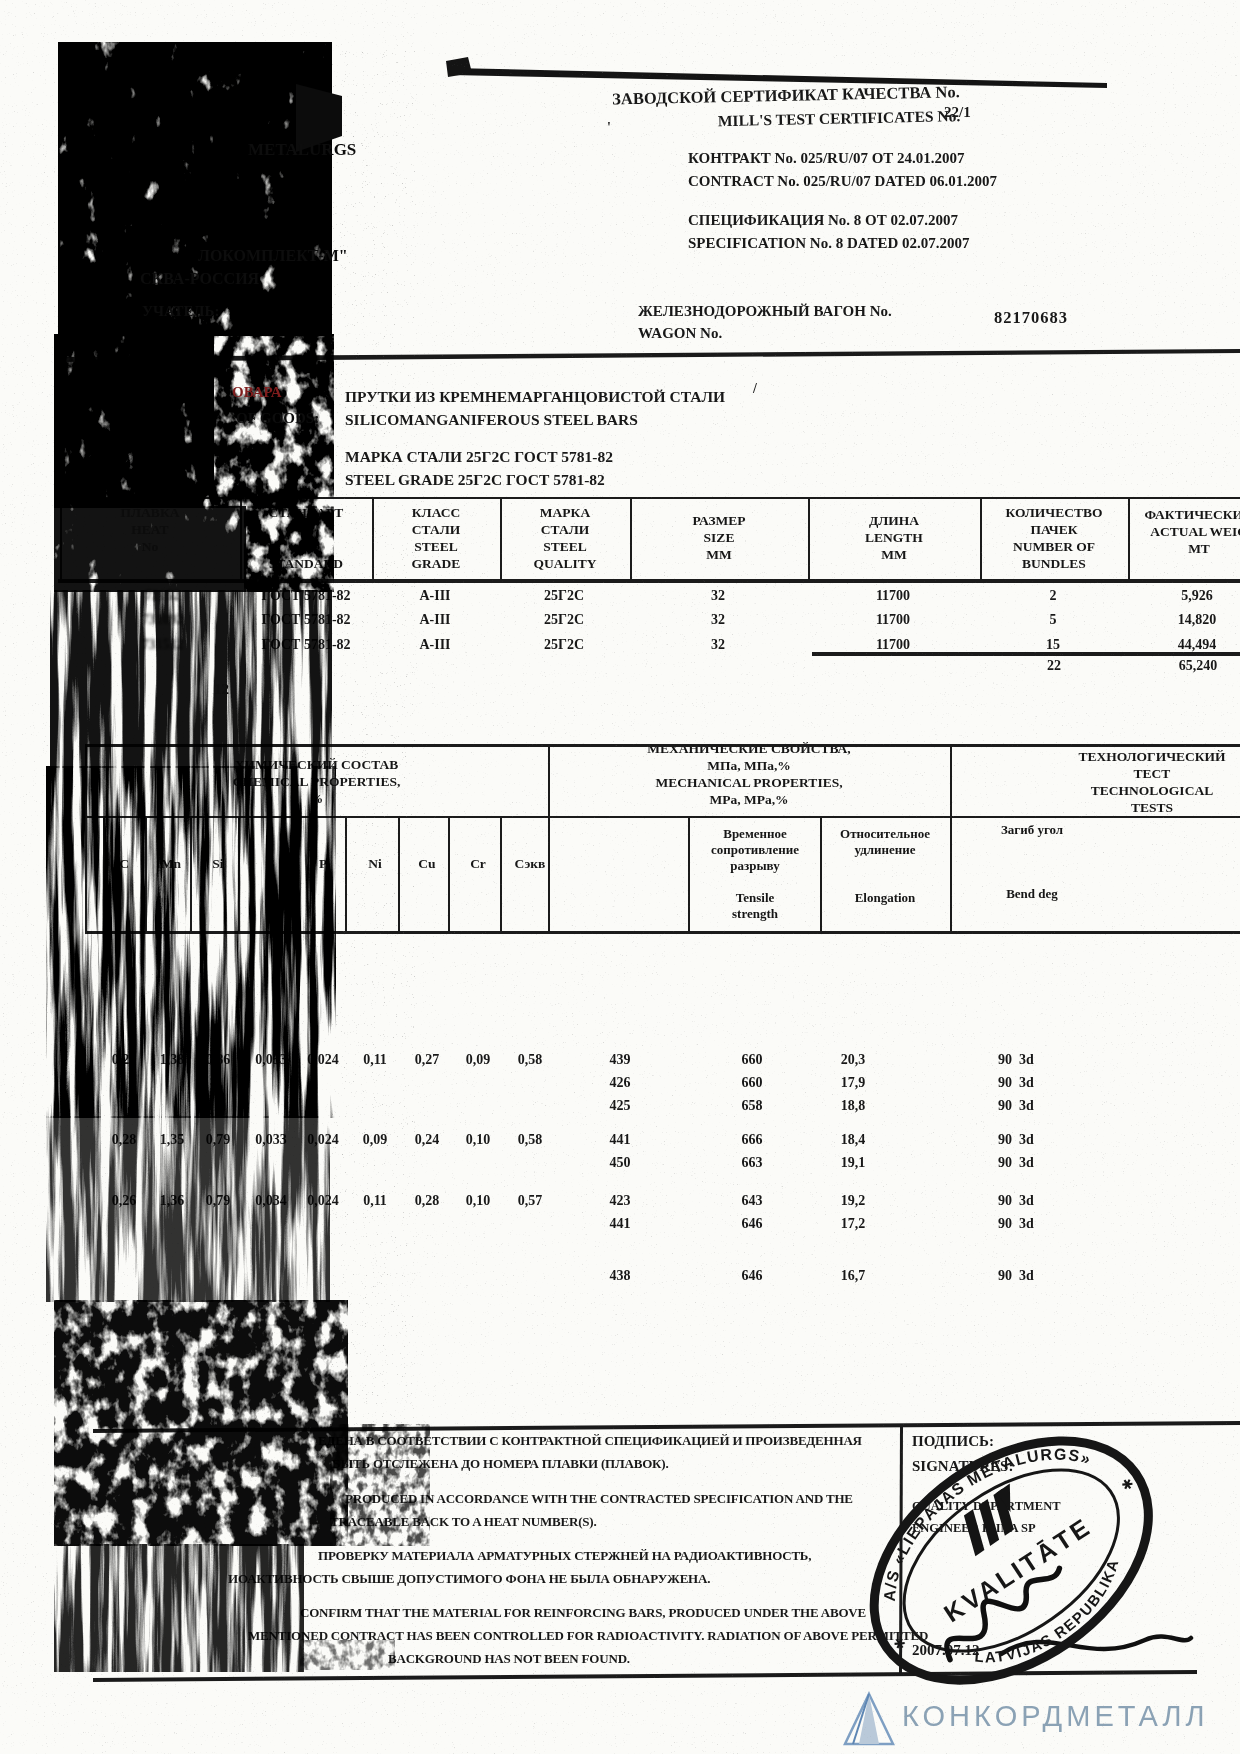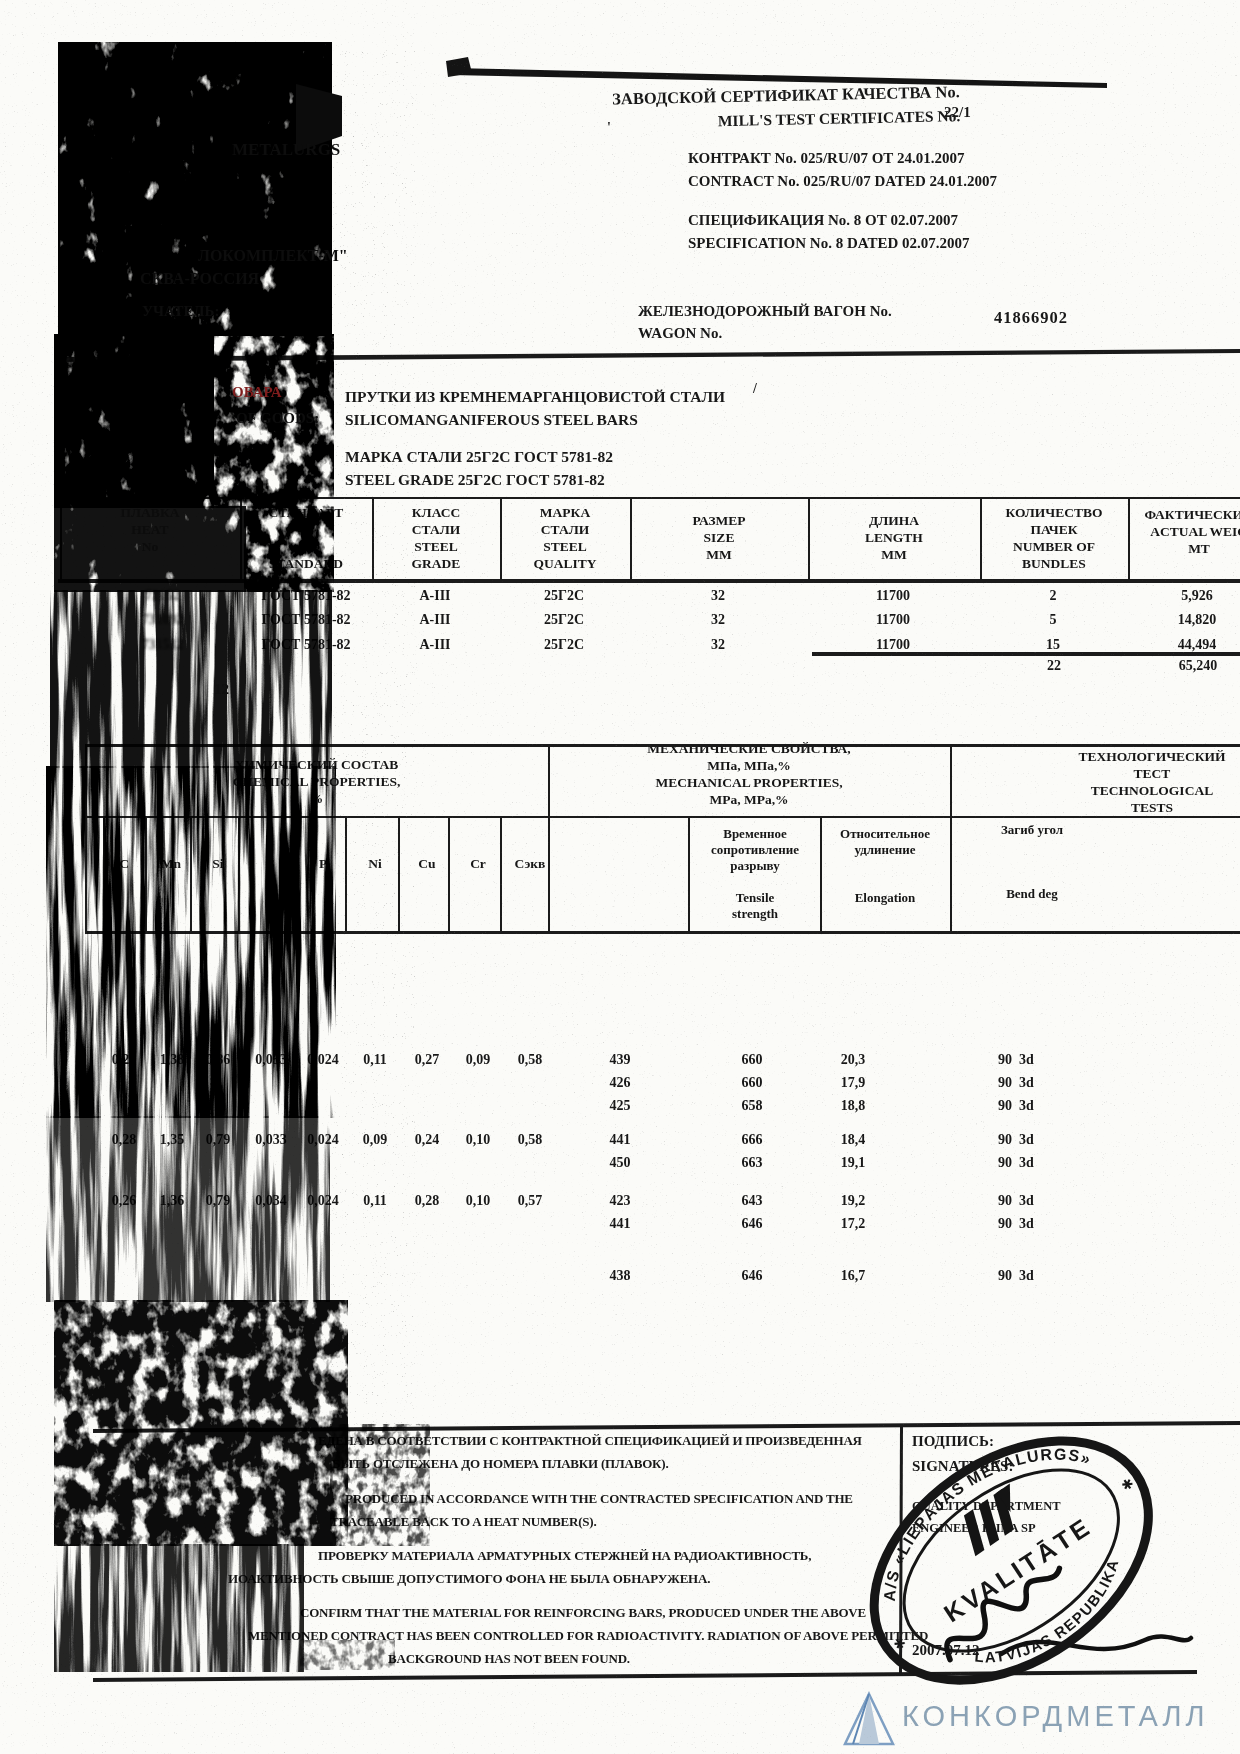--- a/index.html
+++ b/index.html
@@ -44,34 +44,34 @@
     <polygon points="900,1426 903,1426 902,1676 899,1676" fill="#1a1a1a"></polygon>
   </svg>
 
   <div class="abs tilt z1" style="left:400px;top:86px;width:560px;text-align:right;line-height:24px;">
     <div class="b" style="font-size:16.5px">ЗАВОДСКОЙ СЕРТИФИКАТ КАЧЕСТВА  No.</div>
     <div class="b" style="font-size:15.5px">MILL'S TEST CERTIFICATES  No.</div>
   </div>
   <div class="abs b z1" style="left:944px;top:104px;font-size:15px">22/1</div>
 
   <div class="abs b z1" style="left:688px;top:150px;font-size:15px">КОНТРАКТ No. 025/RU/07 ОТ 24.01.2007</div>
-  <div class="abs b z1" style="left:688px;top:173px;font-size:15px">CONTRACT No. 025/RU/07 DATED 24.01.2007</div>
+  <div class="abs b z1" style="left:688px;top:173px;font-size:15px">CONTRACT No. 025/RU/07 DATED 06.01.2007</div>
   <div class="abs b z1" style="left:688px;top:212px;font-size:15px">СПЕЦИФИКАЦИЯ No. 8 ОТ 02.07.2007</div>
   <div class="abs b z1" style="left:688px;top:235px;font-size:15px">SPECIFICATION No. 8 DATED 02.07.2007</div>
 
   <div class="abs z1" style="left:638px;top:300px;width:300px;text-align:left;line-height:22px;">
     <div class="b" style="font-size:15px">ЖЕЛЕЗНОДОРОЖНЫЙ ВАГОН No.</div>
     <div class="b" style="font-size:15px">WAGON No.</div>
   </div>
-  <div class="abs b z1" style="left:994px;top:308px;font-size:16.5px;letter-spacing:1px">41866902</div>
+  <div class="abs b z1" style="left:994px;top:308px;font-size:16.5px;letter-spacing:1px">82170683</div>
 
   <div class="abs b z1" style="left:607px;top:120px;font-size:14px">'</div>
   <div class="abs b z1" style="left:753px;top:381px;font-size:14px">/</div>
 
-  <div class="abs b z6" style="left:232px;top:140px;font-size:17px;color:#0d0d0d">METALURGS</div>
+  <div class="abs b z6" style="left:248px;top:140px;font-size:17px;color:#0d0d0d">METALURGS</div>
   <div class="abs b z6" style="left:198px;top:247px;font-size:16px;color:#0d0d0d">ЛОКОМПЛЕКТ-М"</div>
   <div class="abs b z6" style="left:140px;top:270px;font-size:16px;color:#0d0d0d">СКВА-РОССИЯ</div>
   <div class="abs b z6" style="left:142px;top:303px;font-size:15px;color:#0d0d0d">УЧАТЕЛЬ:</div>
 
   <div class="abs b z6" style="left:232px;top:384px;font-size:15px;color:#7f1d1d">ОВАРА</div>
   <div class="abs b z6" style="left:236px;top:410px;font-size:15px;color:#0d0d0d">OF GOODS:</div>
   <div class="abs b z1" style="left:345px;top:388px;font-size:15.5px">ПРУТКИ ИЗ КРЕМНЕМАРГАНЦОВИСТОЙ СТАЛИ</div>
   <div class="abs b z1" style="left:345px;top:411px;font-size:15.5px">SILICOMANGANIFEROUS STEEL BARS</div>
   <div class="abs b z1" style="left:345px;top:448px;font-size:15.5px">МАРКА СТАЛИ  25Г2С ГОСТ 5781-82</div>
   <div class="abs b z1" style="left:345px;top:471px;font-size:15.5px">STEEL GRADE 25Г2С ГОСТ 5781-82</div>

